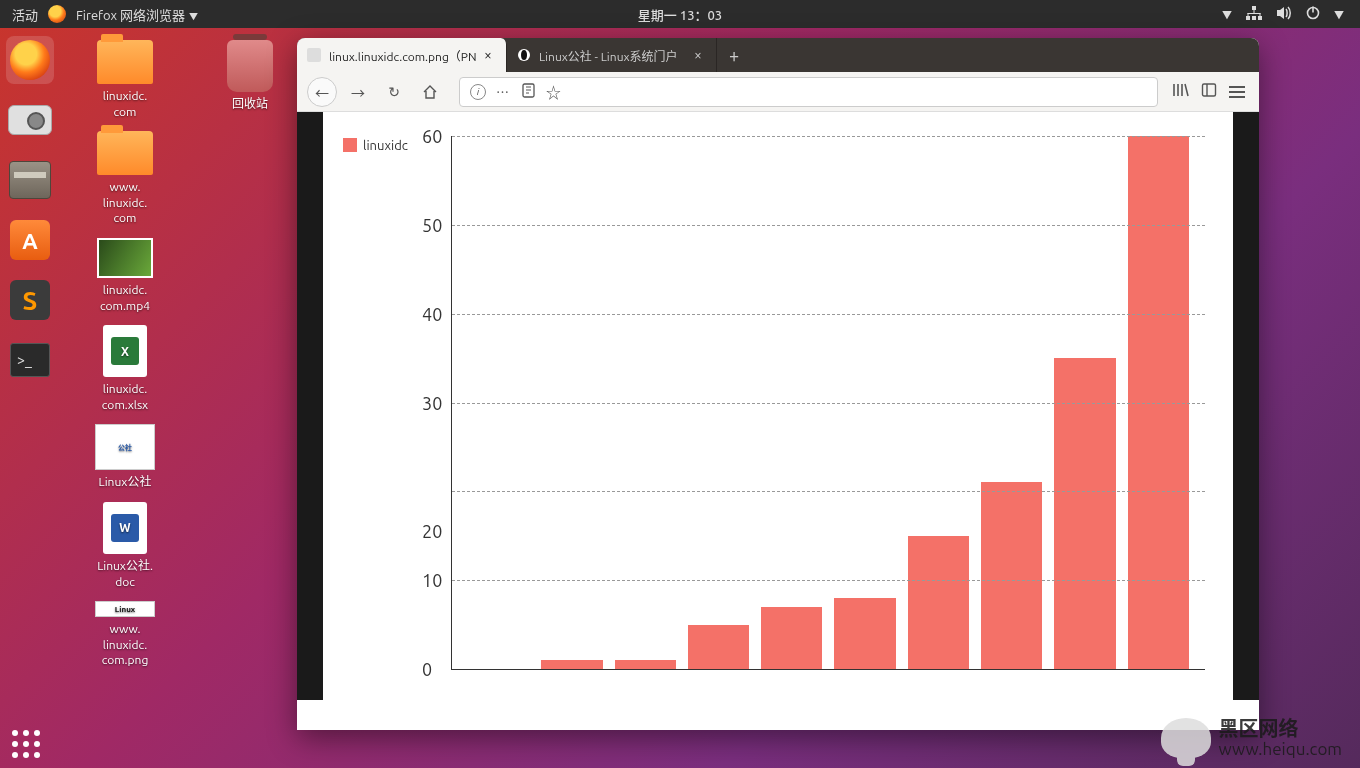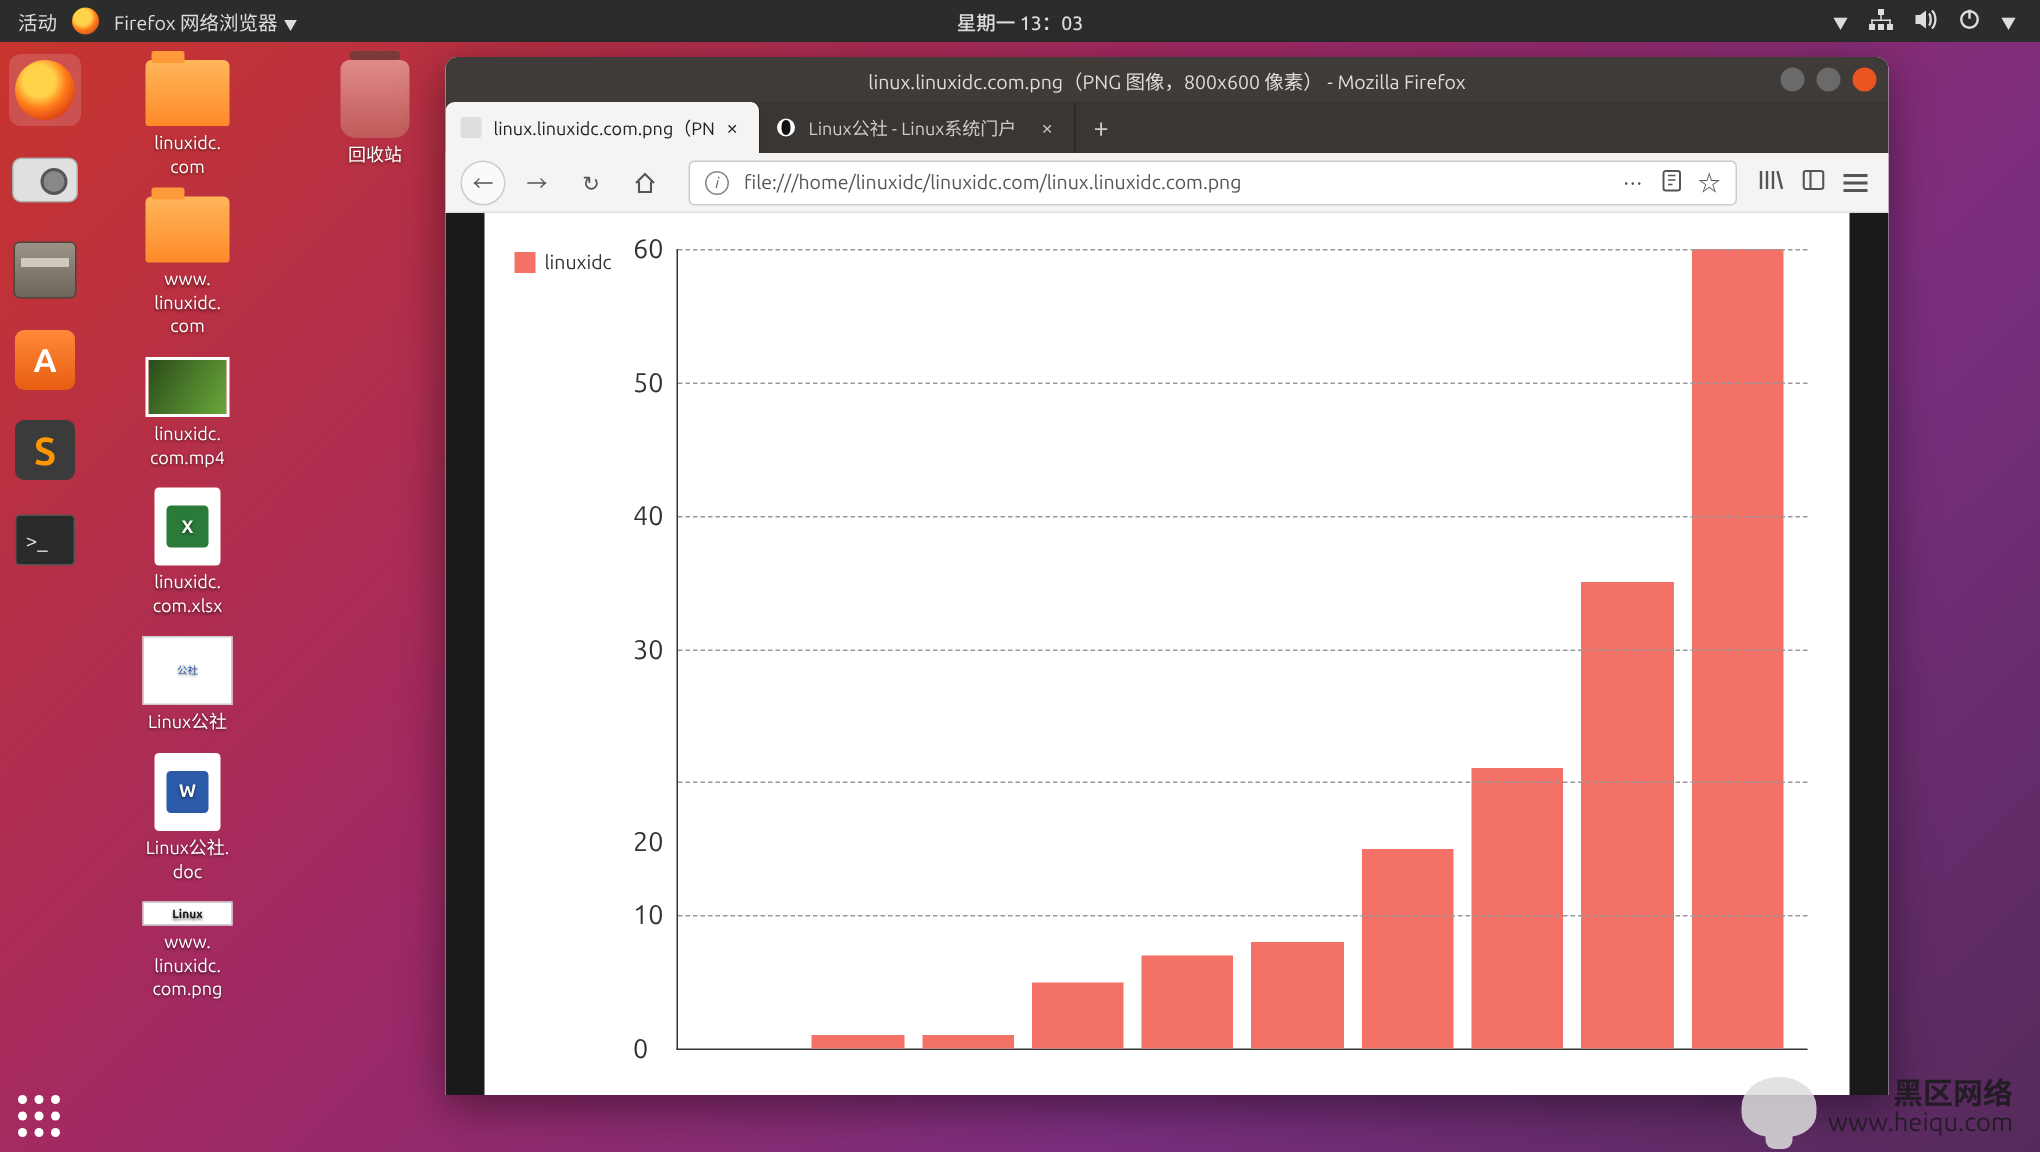--- a/index.html
+++ b/index.html
@@ -34,21 +34,21 @@
 .desktop { position: absolute; left: 70px; top: 40px; display: flex; flex-direction: column; gap: 12px; }
 .desk-col2 { position: absolute; left: 195px; top: 40px; display: flex; flex-direction: column; gap: 12px; }
 .desk-item { width: 110px; display:flex; flex-direction:column; align-items:center; text-align:center; color:#fff; font-size:12px; text-shadow:0 1px 2px rgba(0,0,0,0.6); }
 .desk-item .folder { width: 56px; height: 44px; background: linear-gradient(#ffb65a,#ff8a2a); border-radius: 4px 4px 2px 2px; position:relative; margin-bottom:4px;}
 .desk-item .folder::before{content:"";position:absolute;top:-6px;left:4px;width:22px;height:8px;background:#ff9a3a;border-radius:2px 2px 0 0;}
 .desk-item .video-thumb{width:56px;height:40px;background:linear-gradient(120deg,#2a4a1a,#4a7a2a,#6aa83a);border:2px solid #fff;margin-bottom:4px;}
 .desk-item .xlsx{width:44px;height:52px;background:#fff;border-radius:3px;position:relative;margin-bottom:4px;display:flex;align-items:center;justify-content:center;}
 .desk-item .xlsx .x{width:28px;height:28px;background:#2a7a3a;border-radius:3px;color:#fff;display:flex;align-items:center;justify-content:center;font-weight:bold;}
 .desk-item .doc{width:44px;height:52px;background:#fff;border-radius:3px;position:relative;margin-bottom:4px;display:flex;align-items:center;justify-content:center;}
 .desk-item .doc .w{width:28px;height:28px;background:#2a5aa8;border-radius:3px;color:#fff;display:flex;align-items:center;justify-content:center;font-weight:bold;}
-.desk-item .png-thumb{width:60px;height:46px;background:#fff;border:1px solid #ccc;margin-bottom:4px;display:flex;align-items:center;justify-content:center;font-size:7px;color:#2a5aa8;font-weight:normal;}
+.desk-item .png-thumb{width:60px;height:46px;background:#fff;border:1px solid #ccc;margin-bottom:4px;display:flex;align-items:center;justify-content:center;font-size:7px;color:#2a5aa8;font-weight:bold;}
 .desk-item .png-thumb2{width:60px;height:16px;background:#fff;border:1px solid #ccc;margin-bottom:4px;display:flex;align-items:center;justify-content:center;font-size:8px;color:#111;font-weight:bold;}
 .desk-item .label{line-height:1.3;}
 .desk-item .trash{width:46px;height:52px;background:linear-gradient(#e08a8a,#c05a5a);border-radius:6px 6px 10px 10px;margin-bottom:4px;position:relative;}
 .desk-item .trash::before{content:"";position:absolute;top:-6px;left:6px;right:6px;height:6px;background:#7a3a3a;border-radius:3px;}
 
 
 .window { position: absolute; left: 297px; top: 38px; width: 962px; height: 692px; background: #fff; border-radius: 8px 8px 0 0; box-shadow: 0 8px 30px rgba(0,0,0,0.45); overflow: hidden; }
 .titlebar { height: 30px; background: #3f3b38; color: #ddd; display:flex; align-items:center; font-size:13px; position:relative; }
 .titlebar .title { position:absolute; left:50%; transform:translateX(-50%); }
 .titlebar .controls { position:absolute; right:8px; display:flex; gap:8px; }
@@ -81,21 +81,21 @@
 .chart-wrap{position:relative;height:100%;}
 .legend{position:absolute;left:2px;top:2px;display:flex;align-items:center;gap:6px;font-size:13px;color:#333;}
 .legend .swatch{width:14px;height:14px;background:#f47168;}
 .plot{position:absolute;left:110px;right:10px;top:0;bottom:20px;border-left:1px solid #333;border-bottom:1px solid #333;}
 .grid-line{position:absolute;left:0;right:0;border-top:1px dashed #999;}
 .ytick{position:absolute;left:-30px;font-size:18px;color:#333;transform:translateY(-50%);}
 .bars{position:absolute;left:0;right:0;bottom:0;top:0;display:flex;align-items:flex-end;padding:0 10px;}
 .bar{flex:1;margin:0 6px;background:#f47168;}
 
 
-.watermark{position:absolute;right:18px;bottom:10px;display:flex;align-items:center;gap:8px;opacity:0.85;text-align:right;}
+.watermark{position:absolute;right:18px;bottom:10px;display:flex;align-items:center;gap:8px;opacity:0.85;}
 .watermark .mush{width:50px;height:40px;background:#ddd;border-radius:50% 50% 40% 40%;position:relative;}
 .watermark .mush::after{content:"";position:absolute;bottom:-8px;left:16px;width:18px;height:14px;background:#ddd;border-radius:0 0 6px 6px;}
 .watermark .txt{color:#1a1a1a;font-weight:bold;font-size:20px;line-height:1;}
 .watermark .url{color:#1a1a1a;font-size:17px;}
 </style>
 </head>
 <body>
 
 <div class="topbar">
   <div class="left">
@@ -203,28 +203,20 @@
     </div>
   </div>
 <div class="desk-col2" id="desk-col2">
     <div class="desk-item">
       <div class="trash"></div>
       <div class="label">回收站</div>
     </div>
   </div>
 
 <div class="window">
-  <div class="titlebar">
-    <span class="title">linux.linuxidc.com.png（PNG 图像，800x600 像素） - Mozilla Firefox</span>
-    <div class="controls">
-      <span class="ctrl-min"></span>
-      <span class="ctrl-max"></span>
-      <span class="ctrl-close"></span>
-    </div>
-  </div>
   <div class="tabstrip" id="tabstrip">
       <div class="tab active">
         <span class="favicon" style="background: rgb(221, 221, 221);"></span>
         <span style="overflow: hidden; white-space: nowrap;">linux.linuxidc.com.png（PN</span>
         <span class="close-x">×</span>
       </div>
       <div class="tab">
         <span class="favicon" style="background: none;"><svg width="14" height="14" viewBox="0 0 14 14">
             <circle cx="7" cy="7" r="6" fill="#fff"></circle>
             <path d="M7 2c2 0 3 2 3 5s-1 5-3 5-3-2-3-5 1-5 3-5z" fill="#111"></path>
@@ -238,21 +230,20 @@
     <div class="nav-btn back">←</div>
     <div class="nav-btn" style="border:none;background:none;">→</div>
     <div class="nav-btn" style="border:none;background:none;">↻</div>
     <div class="nav-btn" style="border:none;background:none;">
       <svg width="16" height="16" viewBox="0 0 16 16">
           <path fill="none" stroke="#555" stroke-width="1.4" d="M2 8l6-6 6 6M4 7v7h8V7"></path>
         </svg>
     </div>
     <div class="urlbar">
       <span class="info-icon">i</span>
-      <span class="url-text">file:///home/linuxidc/linuxidc.com/linux.linuxidc.com.png</span>
       <span class="dots">⋯</span>
       <span class="shield">
         <svg width="15" height="15" viewBox="0 0 15 15">
             <rect x="2" y="1" width="11" height="13" rx="1.5" fill="none" stroke="#555" stroke-width="1.3"></rect>
             <line x1="5" y1="4" x2="10" y2="4" stroke="#555"></line>
             <line x1="5" y1="7" x2="10" y2="7" stroke="#555"></line>
             <line x1="5" y1="10" x2="8" y2="10" stroke="#555"></line>
           </svg>
       </span>
       <span class="star">☆</span>

